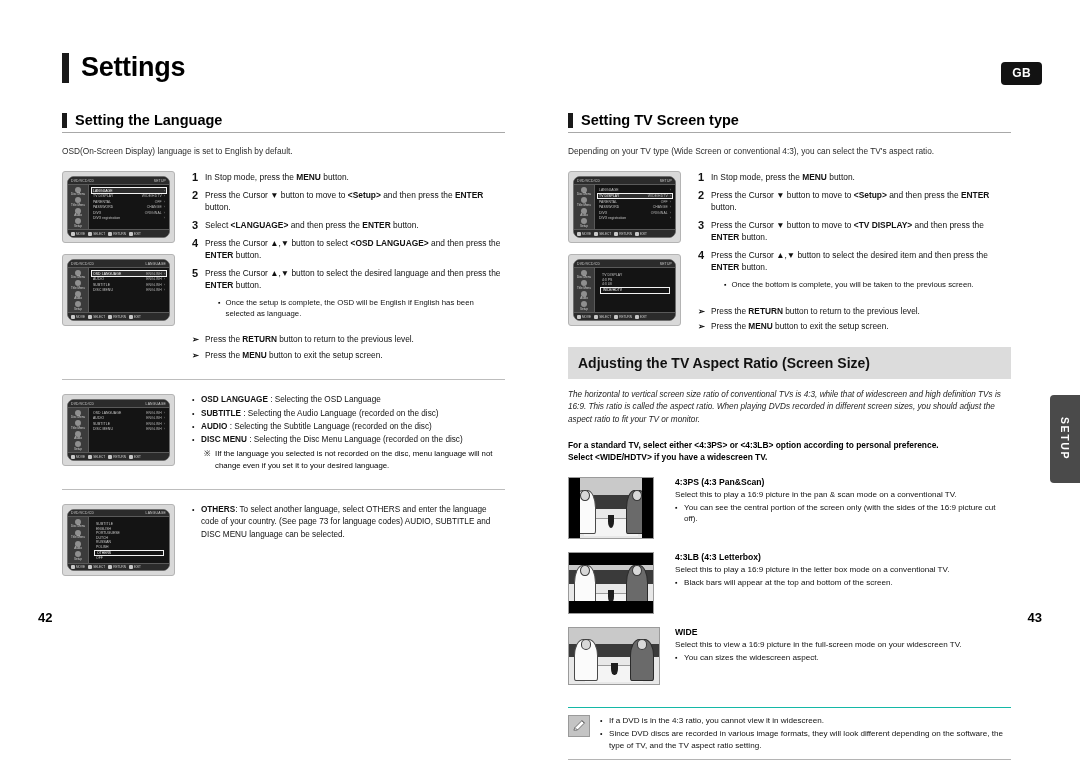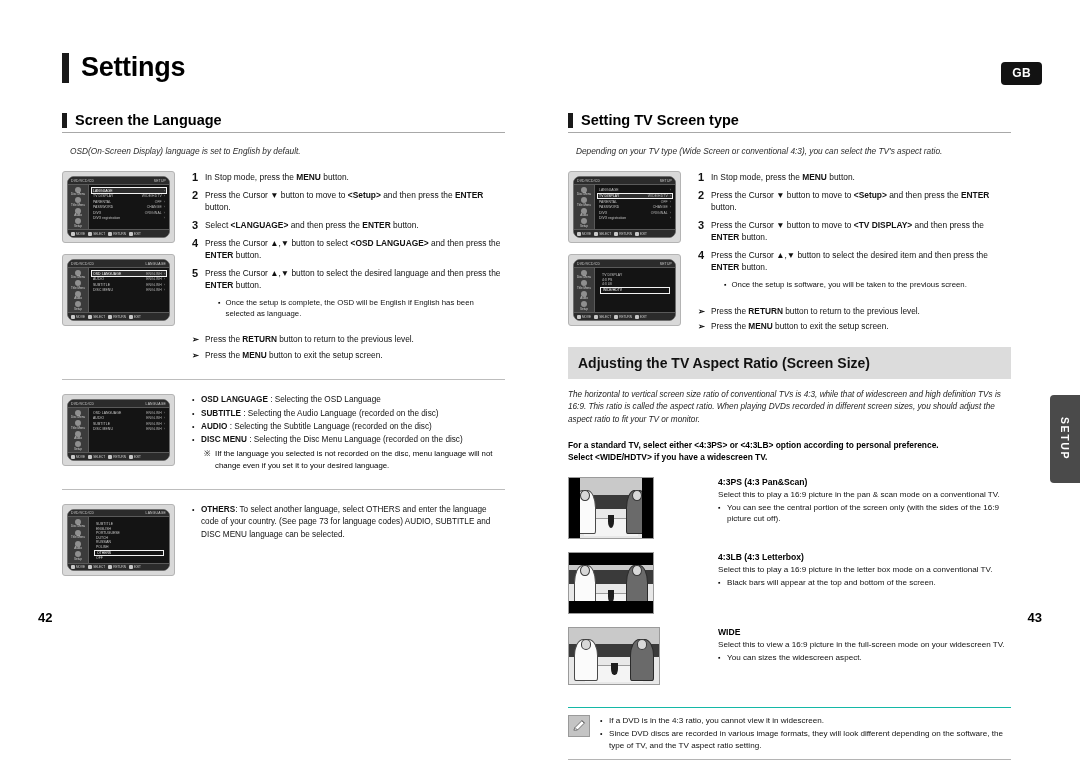--- a/index.html
+++ b/index.html
@@ -40,22 +40,22 @@
   .col-left  { left: 62px; }
   .col-right { left: 568px; }
 
   
   .sec-head { display: flex; align-items: center; margin-bottom: 2px; }
   .sec-bar { width: 5px; height: 15px; background: #1a1a1a; margin-right: 8px; }
   .sec-title { font-size: 14.5px; font-weight: bold; }
   .sec-rule { height: 1px; background: #a8a8a8; margin-top: 4px; }
 
   .lead {
-    font-size: 8.3px; font-style: italic; color: #2c2c2c;
-    margin-top: 12px; line-height: 1.5; margin-left: 8px;
+    font-size: 8.3px; color: #2c2c2c;
+    margin-top: 12px; line-height: 1.5;
   }
 
   
   .media-row { display: flex; margin-top: 14px; }
   .shotcol { width: 118px; flex: none; }
   .steps { flex: 1; padding-left: 12px; }
 
   .step { display: flex; font-size: 8.4px; line-height: 1.42; margin-bottom: 5px; color: #111; }
   .step-num { font-weight: bold; font-size: 11px; width: 13px; flex: none; line-height: 1.15; }
   .step-txt { flex: 1; padding-top: 1px; }
@@ -137,21 +137,21 @@
 
   
   .band {
     background: #dcdcdc; padding: 8px 10px;
     font-size: 14px; font-weight: bold; color: #111;
   }
   .para-italic { font-size: 8.2px; font-style: italic; line-height: 1.55; color: #1e1e1e; margin-top: 10px; }
   .para-bold { font-size: 8.4px; font-weight: bold; line-height: 1.5; color: #000; margin-top: 12px; }
 
   
-  .opt-row { display: flex; margin-top: 13px; gap: 43px; }
+  .opt-row { display: flex; margin-top: 13px; }
   .opt-thumb { width: 94px; flex: none; }
   .opt-text { flex: 1; padding-left: 13px; }
   .opt-title { font-size: 8.6px; font-weight: bold; margin-bottom: 2px; }
   .opt-desc { font-size: 8.1px; line-height: 1.45; color: #111; }
   .opt-bullet { display: flex; font-size: 8.1px; line-height: 1.45; color: #111; margin-top: 1px; }
   .opt-bullet .dot { width: 9px; flex: none; font-size: 7px; line-height: 1.75; }
 
   
   .tvpic { position: relative; border: 1px solid #9b9b9b; background: #fff; }
   .tvpic .scene { position: absolute; inset: 0; overflow: hidden; }
@@ -195,21 +195,21 @@
     <div class="doc-title">Settings</div>
   </div>
   <div class="gb-badge">GB</div>
   <div class="side-tab">
     <span>SETUP</span>
   </div>
 
   <div class="col col-left">
     <div class="sec-head">
       <div class="sec-bar"></div>
-      <div class="sec-title">Screen the Language</div>
+      <div class="sec-title">Setting the Language</div>
     </div>
     <div class="sec-rule"></div>
     <div class="lead">OSD(On-Screen Display) language is set to English by default.</div>
 
     <div class="media-row">
       <div class="shotcol">
         <div id="L-shot-0">
             <div class="osd">
               <div class="osd-inner">
                 <div class="osd-top">
@@ -578,21 +578,21 @@
               <span class="step-num">3</span>
               <span class="step-txt">Press the Cursor ▼ button to move to <b>&lt;TV DISPLAY&gt;</b> and then press the <b>ENTER</b> button.</span>
             </div>
             <div class="step">
               <span class="step-num">4</span>
               <span class="step-txt">Press the Cursor ▲,▼ button to select the desired item and then press the <b>ENTER</b> button.</span>
             </div>
           </div>
         <div class="sub-bullet">
           <span class="dot">▪</span>
-          <span>Once the setup is software, you will be taken to the previous screen.</span>
+          <span>Once the bottom is complete, you will be taken to the previous screen.</span>
         </div>
         <div class="arrow-block" id="R-arrows">
             <div class="arrow-line">
               <span class="ar">➣</span>
               <span>Press the <b>RETURN</b> button to return to the previous level.</span>
             </div>
             <div class="arrow-line">
               <span class="ar">➣</span>
               <span>Press the <b>MENU</b> button to exit the setup screen.</span>
             </div>

